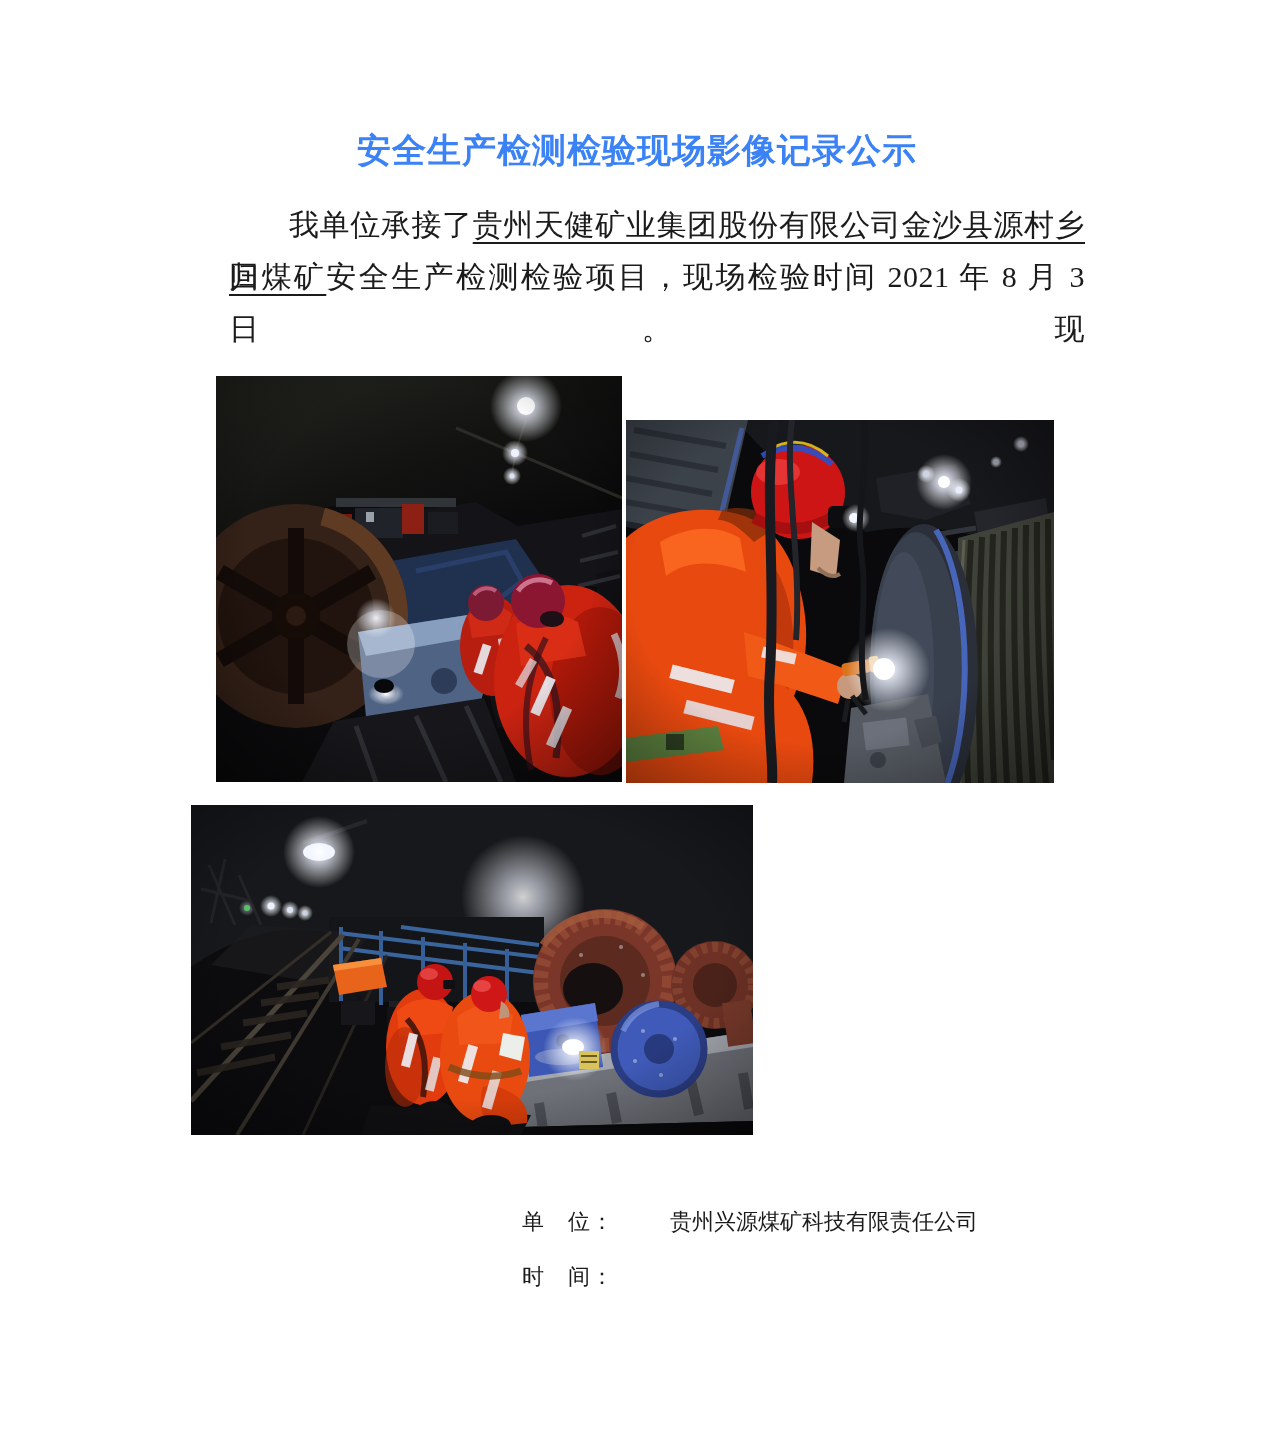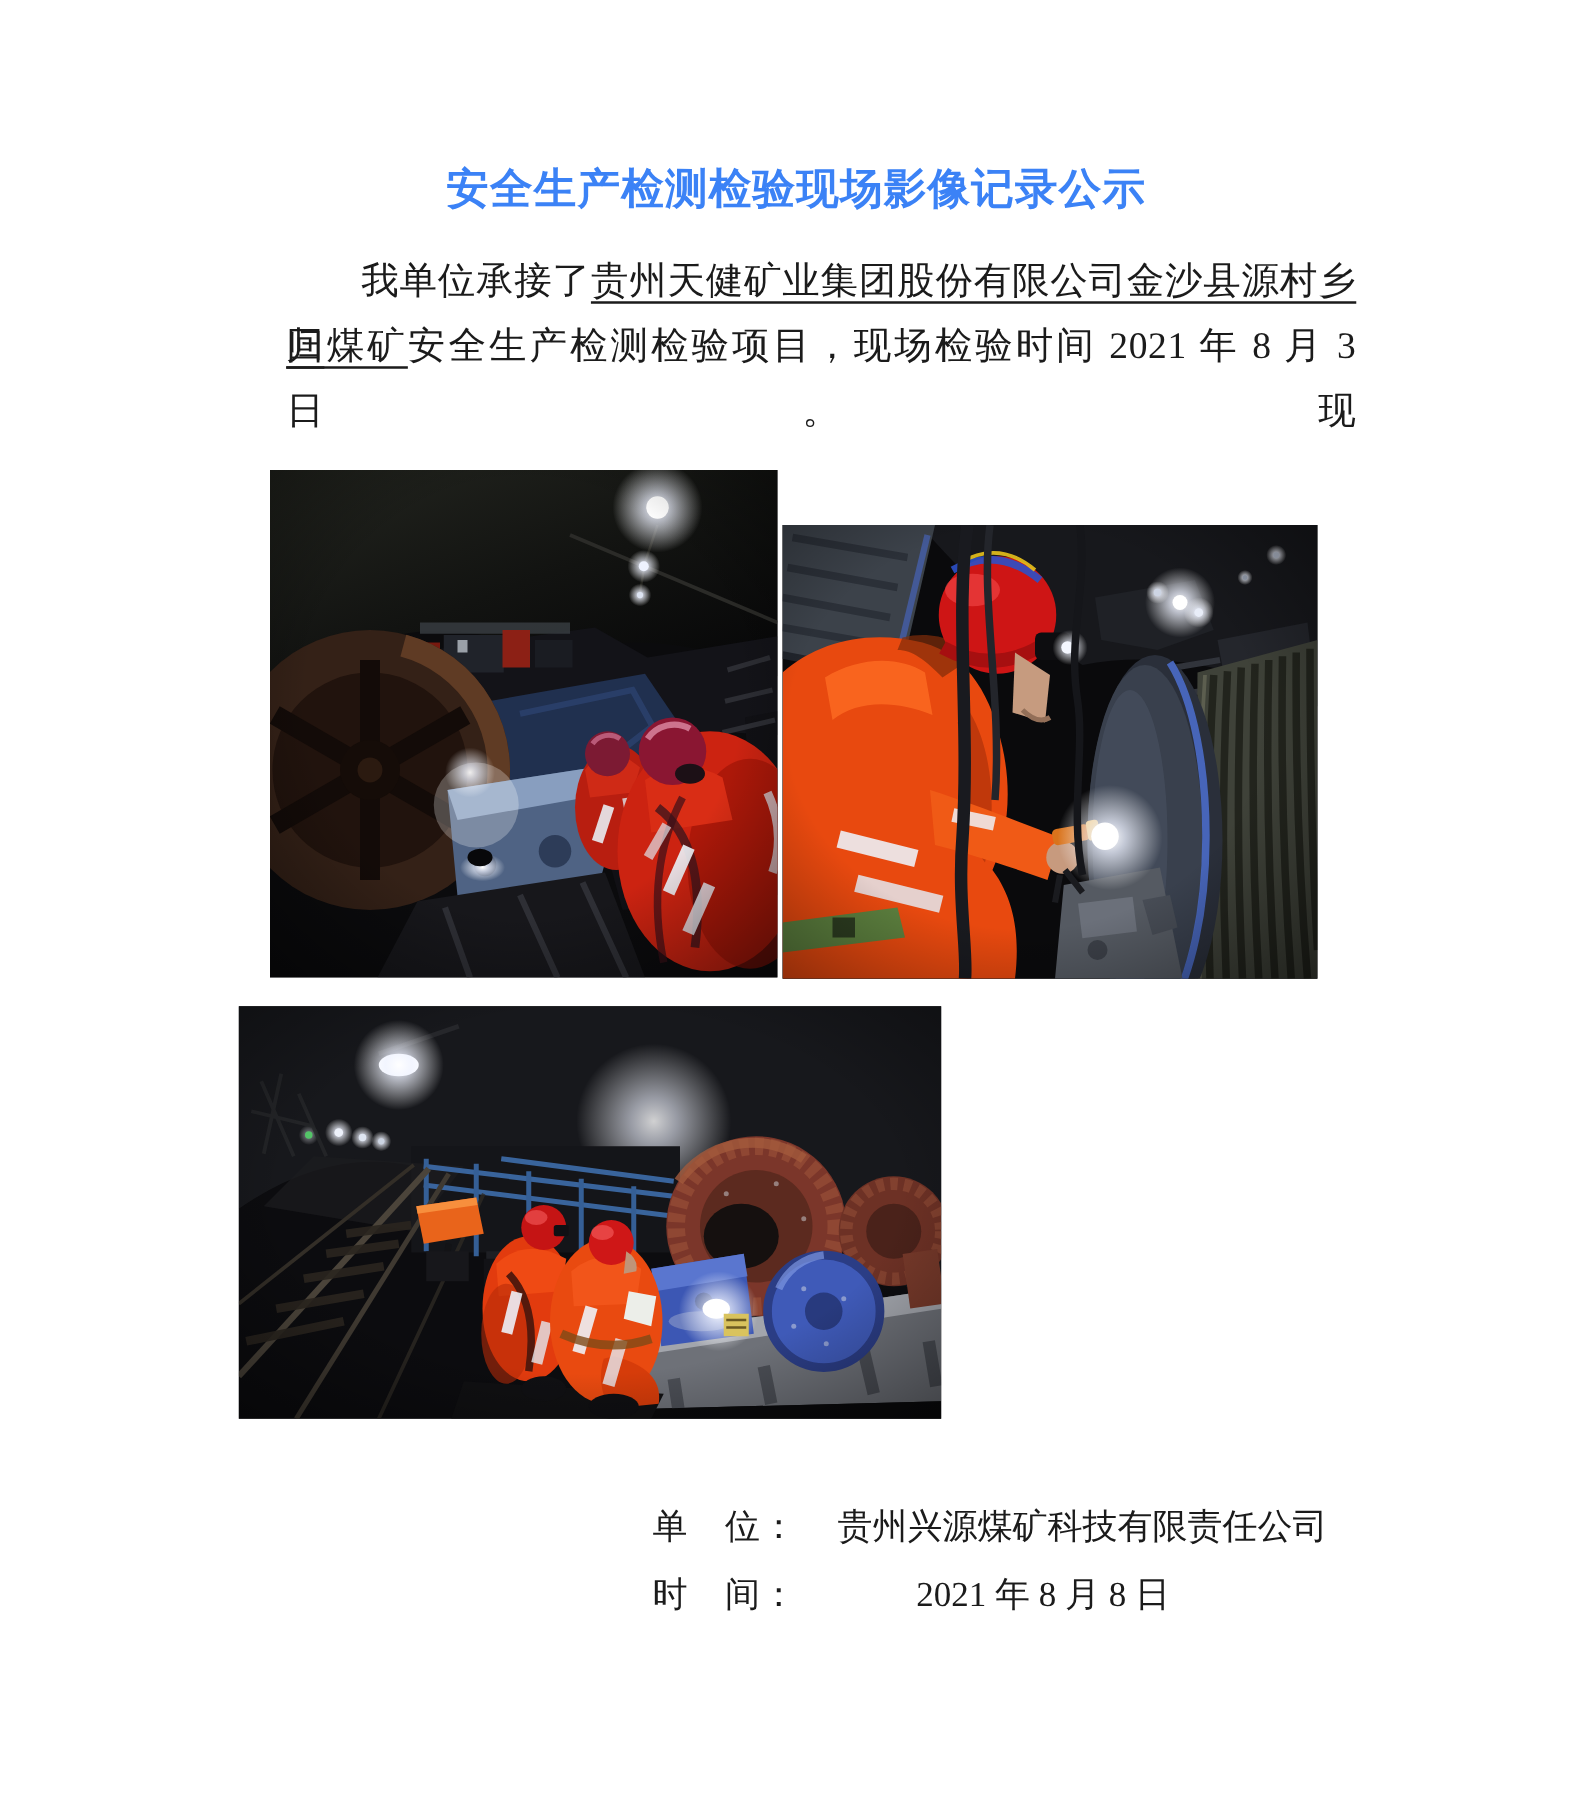--- a/index.html
+++ b/index.html
@@ -21,21 +21,21 @@
   .body-line.jline { text-align-last:justify; }
   .body-line.indent { text-indent:2em; }
   .u { text-decoration:underline; text-decoration-thickness:2px; text-underline-offset:7px; }
 
   .ph { position:absolute; margin:0; overflow:hidden; background:#0a0a0c; }
   .ph svg { display:block; }
   .ph1 { left:216px; top:376px; width:406px; height:406px; }
   .ph2 { left:626px; top:420px; width:428px; height:363px; }
   .ph3 { left:191px; top:805px; width:562px; height:330px; }
 
-  .footer-line { position:absolute; left:522px; width:600px; height:42px; font-size:28px; line-height:42px;text-align:right; }
+  .footer-line { position:absolute; left:522px; width:600px; height:42px; font-size:22px; line-height:42px;text-align:right; }
   .f1 { top:1201px; }
   .f2 { top:1256px; }
   .flabel { position:absolute; left:0; top:0; letter-spacing:1px; }
   .f1 .fvalue { position:absolute; left:148px; top:0; }
   .f2 .fvalue { position:absolute; left:211px; top:0; }
 </style>
 </head>
 <body>
 
 <div class="doc">
@@ -338,16 +338,15 @@
       <rect width="562" height="330" fill="url(#g3v)"></rect>
     </svg>
   </figure>
 
   <div class="footer-line f1">
     <span class="flabel">单　位：</span>
     <span class="fvalue">贵州兴源煤矿科技有限责任公司</span>
   </div>
   <div class="footer-line f2">
     <span class="flabel">时　间：</span>
-    <span class="fvalue">2021 年 8 月 8 日</span>
   </div>
 
 </div>
 
 </body></html>

